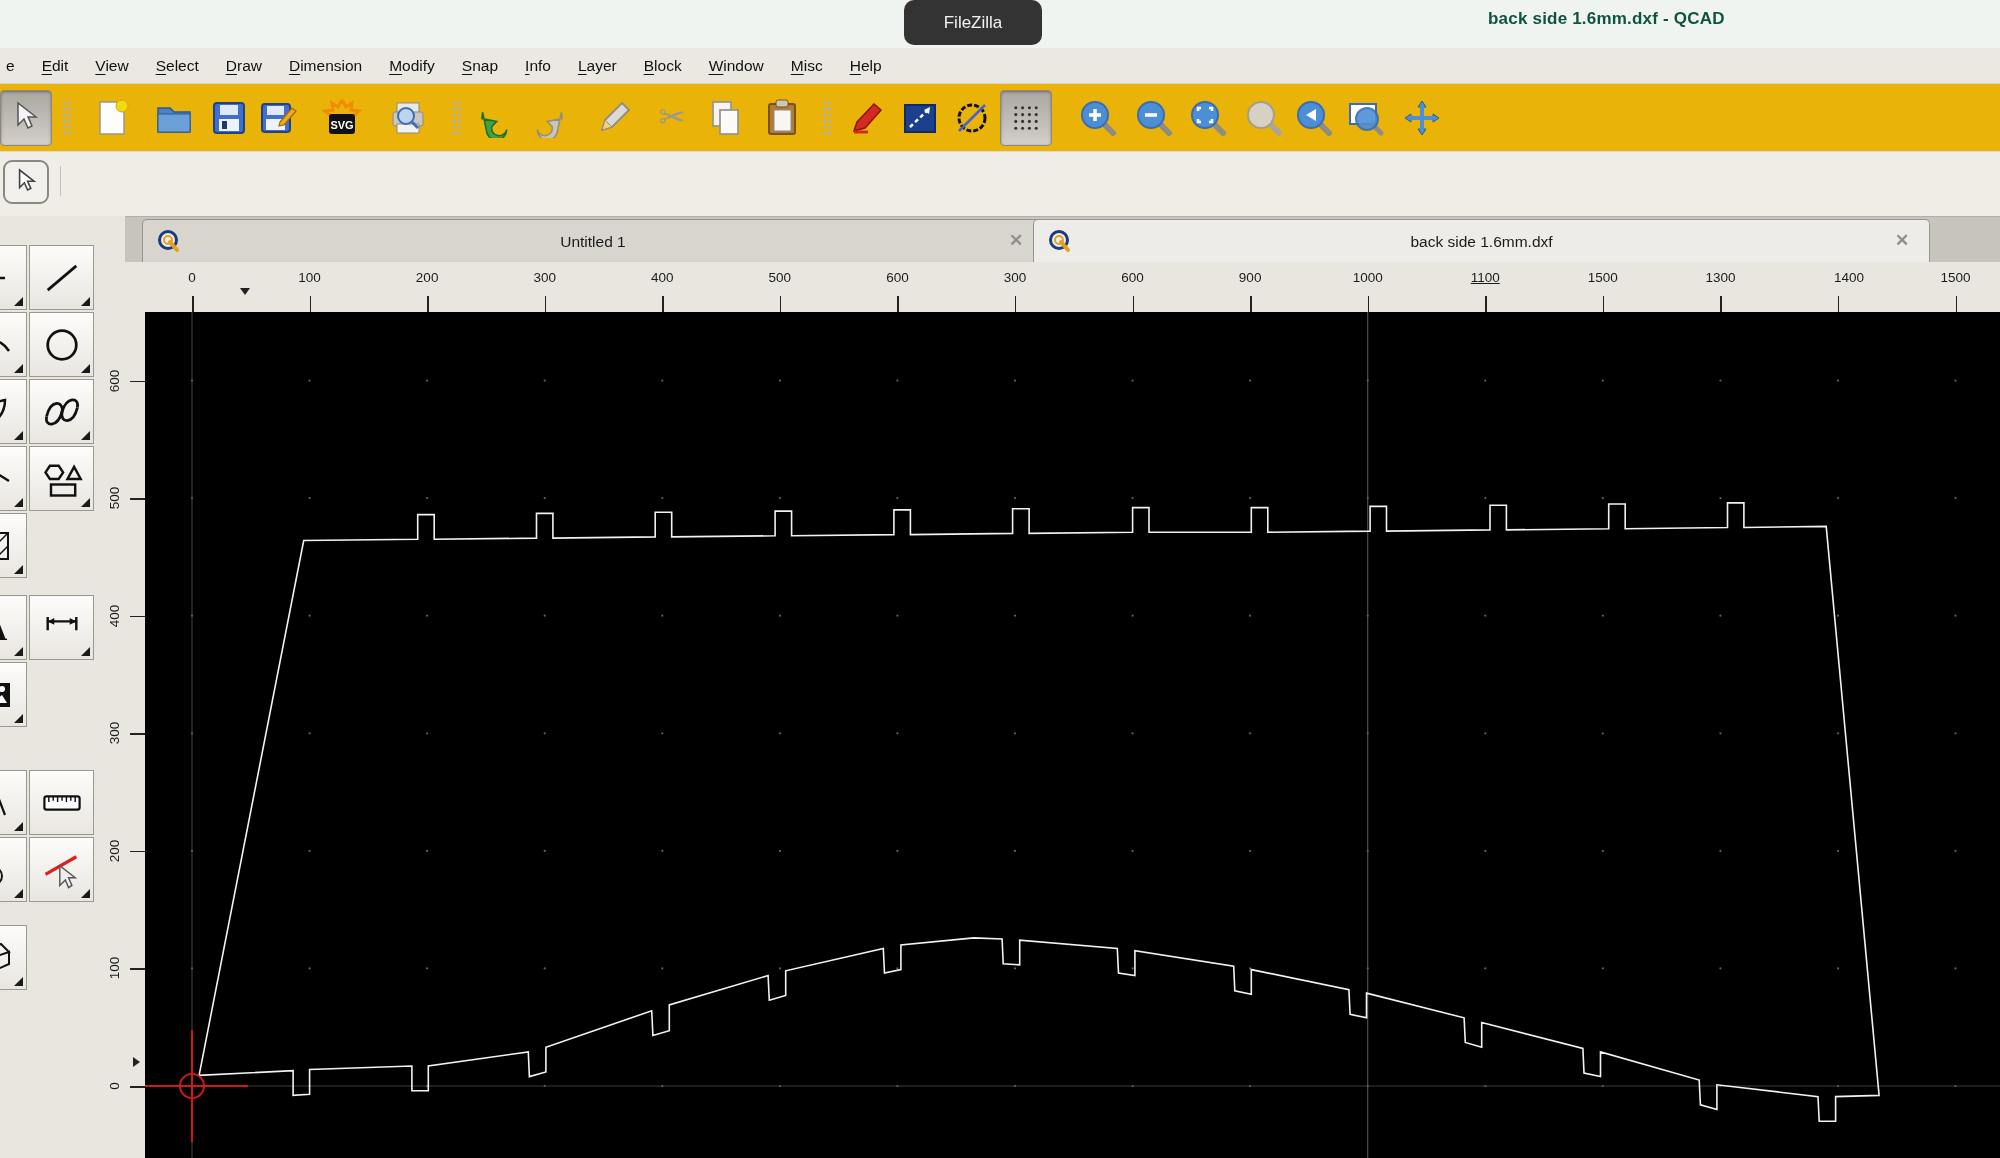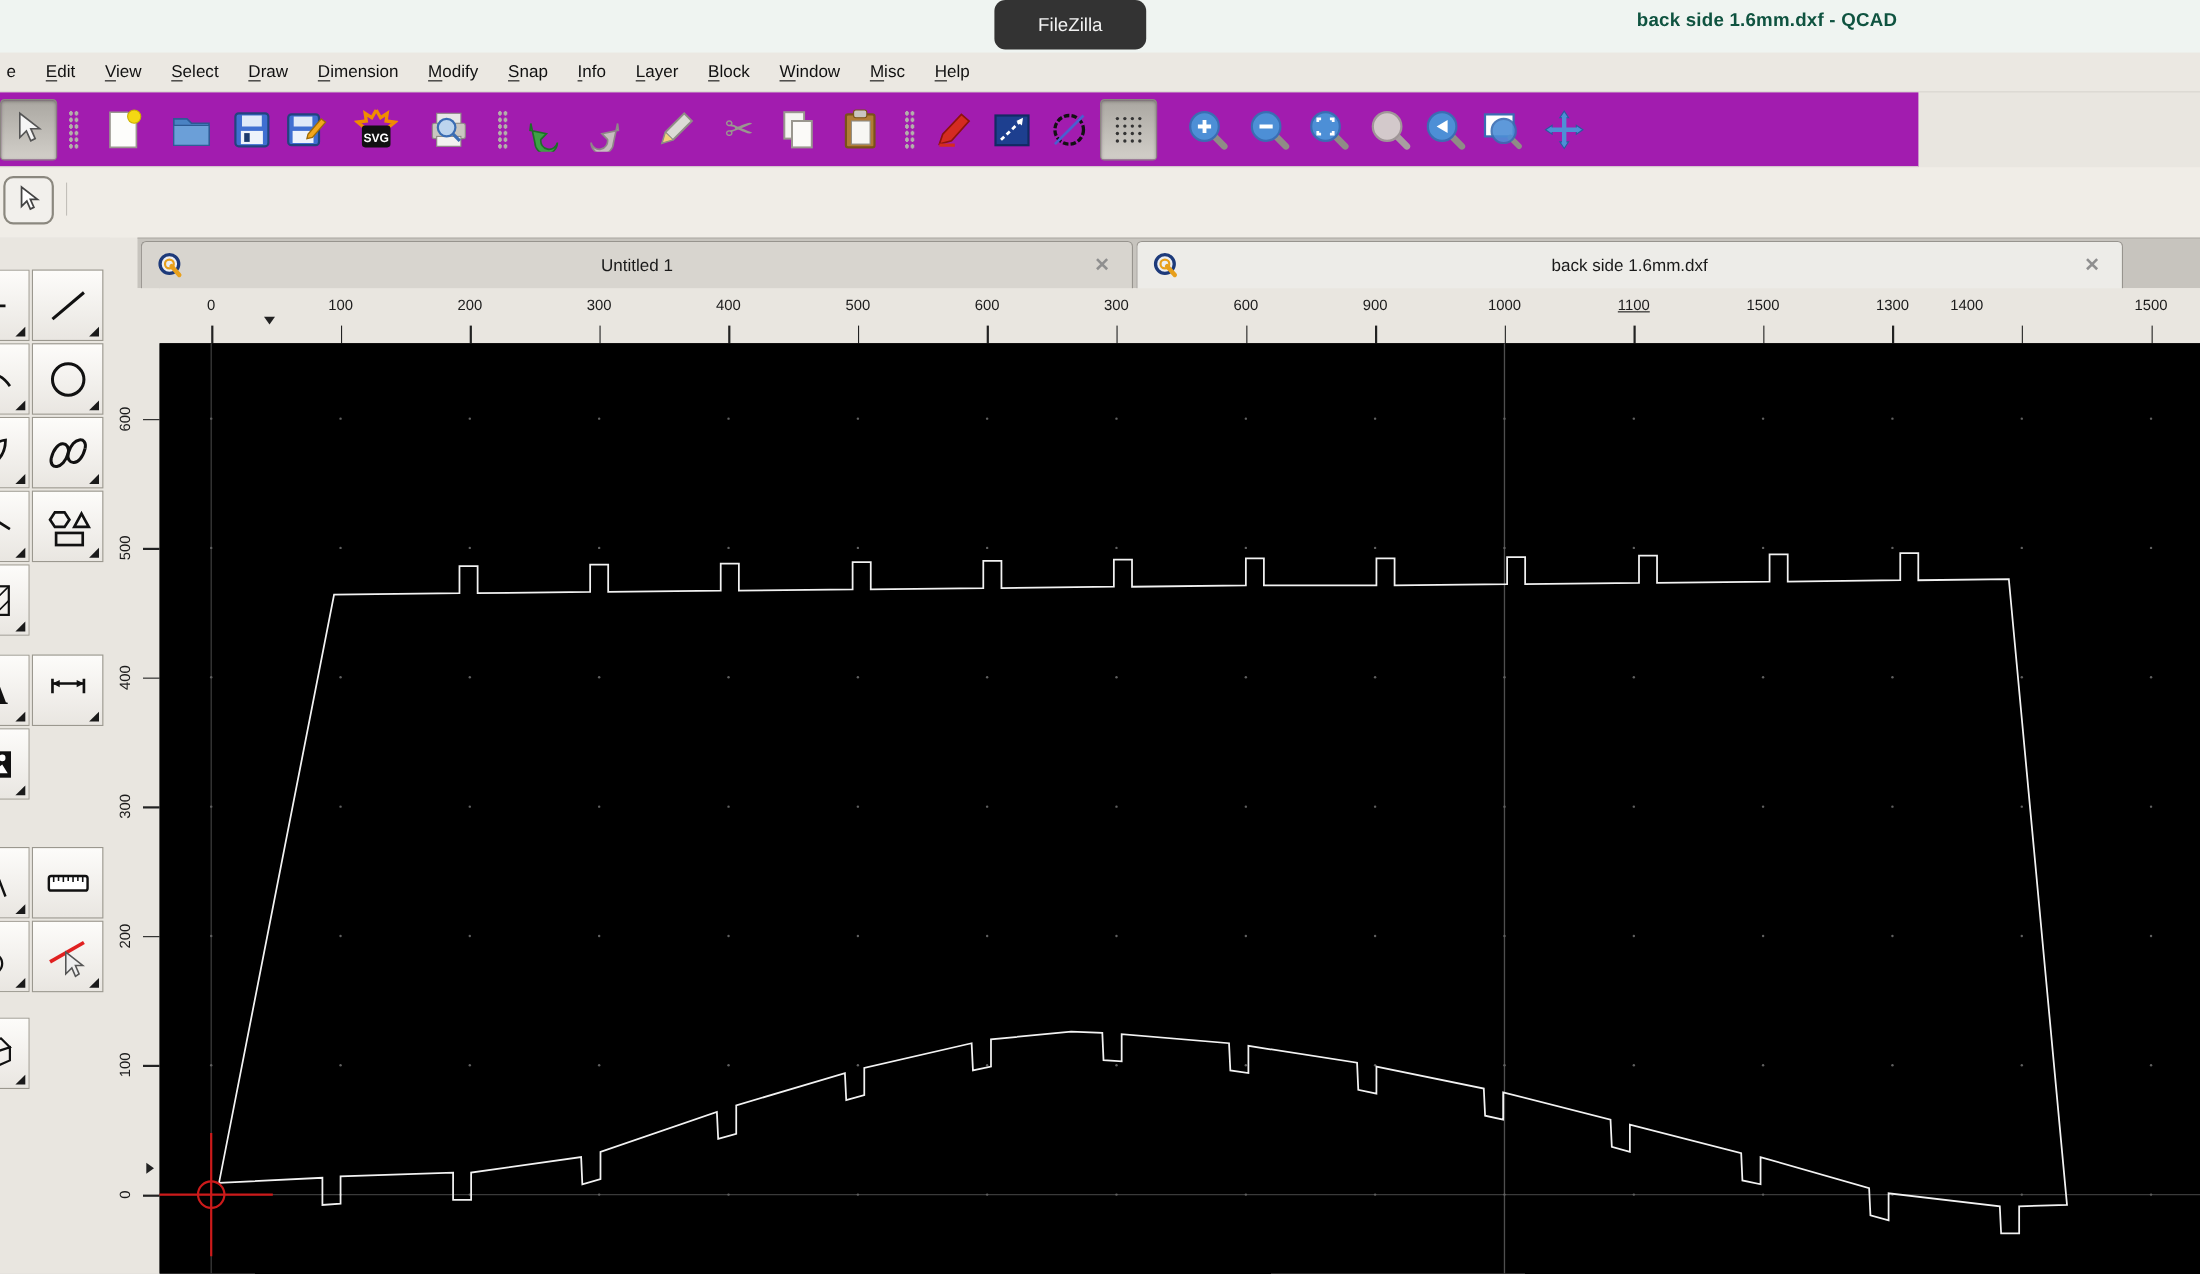--- a/index.html
+++ b/index.html
@@ -14,21 +14,21 @@
   #wintitle { position:absolute; left:1488px; top:9px; width:320px; font-size:17px; font-weight:bold;
               color:#0f5340; letter-spacing:0.2px; }
 
   
   #menubar { position:absolute; left:0; top:48px; width:2000px; height:36px; background:#ebe8e2;
              border-bottom:1px solid #d8d5cf; display:flex; align-items:center; gap:27px; padding-left:6px; }
   .menu-item { font-size:15.5px; color:#111; cursor:default; }
   .menu-item u { text-underline-offset:3px; }
 
   
-  #toolbar { position:absolute; left:0; top:84px; width:1744px; height:68px; background:#a21caf;
+  #toolbar { position:absolute; left:0; top:84px; width:2000px; height:68px; background:#eab308;
              border-bottom:1px solid #dcd9d3; }
   .tb-btn { position:absolute; top:6px; width:52px; height:56px; display:flex; align-items:center;
             justify-content:center; border-radius:4px; }
   .tb-btn.pressed { background:linear-gradient(#aaa7a1,#d2cfc9); border:1px solid #8a8780; box-shadow:inset 0 1px 3px rgba(0,0,0,.35); }
   .tb-btn.disabled { opacity:.95; }
   .tb-handle { position:absolute; top:16px; width:10px; height:36px;
                background-image:radial-gradient(#b3b0aa 1.5px, transparent 1.6px);
                background-size:5px 6px; }
 
   
@@ -336,21 +336,21 @@
         <span>
           <svg width="32" height="32" viewBox="0 0 40 40" xmlns="http://www.w3.org/2000/svg">
             <path d="M12 5 L12 27 L18 21 L22 30 L26 28 L22 19 L30 19 Z" fill="#fff" stroke="#444" stroke-width="2"></path>
           </svg>
         </span>
       </div>
     <div class="vsep"></div>
   </div>
 
   <div id="tabbar">
-    <div class="tab inactive" style="left:3px; width:902px;text-decoration:underline;">
+    <div class="tab inactive" style="left:17px; width:902px;text-decoration:underline;">
       <span class="tab-icon">
           <svg width="24" height="24" viewBox="0 0 24 24" xmlns="http://www.w3.org/2000/svg">
             <circle cx="11" cy="11" r="8.5" fill="#eceef2" stroke="#1d3a7a" stroke-width="3"></circle>
             <line x1="13" y1="13" x2="20" y2="21" stroke="#e8a01c" stroke-width="4" stroke-linecap="round"></line>
             <circle cx="11" cy="11" r="4" fill="none" stroke="#e8a01c" stroke-width="2"></circle>
           </svg>
         </span>
       <span class="tab-label">Untitled 1</span>
       <span class="tab-close">✕</span>
     </div>
@@ -390,21 +390,21 @@
       <div class="hr-label" style="left: 1105.13px;">900</div>
       <div class="hr-tick" style="left: 1105.13px;"></div>
       <div class="hr-label" style="left: 1222.7px;">1000</div>
       <div class="hr-tick" style="left: 1222.7px;"></div>
       <div class="hr-label" style="left: 1340.27px; text-decoration: underline;">1100</div>
       <div class="hr-tick" style="left: 1340.27px;"></div>
       <div class="hr-label" style="left: 1457.84px;">1500</div>
       <div class="hr-tick" style="left: 1457.84px;"></div>
       <div class="hr-label" style="left: 1575.41px;">1300</div>
       <div class="hr-tick" style="left: 1575.41px;"></div>
-      <div class="hr-label" style="left: 1643px; text-align: center;">1400</div>
+      <div class="hr-label" style="left: 1704px; text-align: center;">1400</div>
       <div class="hr-tick" style="left: 1692.98px;"></div>
       <div class="hr-label" style="left: 1810.55px;">1500</div>
       <div class="hr-tick" style="left: 1810.55px;"></div>
       <div id="hr-marker" style="left: 99.9065px;"></div>
     </div>
   <div id="vruler">
       <div class="vr-label" style="top: 774px;">0</div>
       <div class="vr-tick" style="top: 774px;"></div>
       <div class="vr-label" style="top: 656.43px;">100</div>
       <div class="vr-tick" style="top: 656.43px;"></div>

